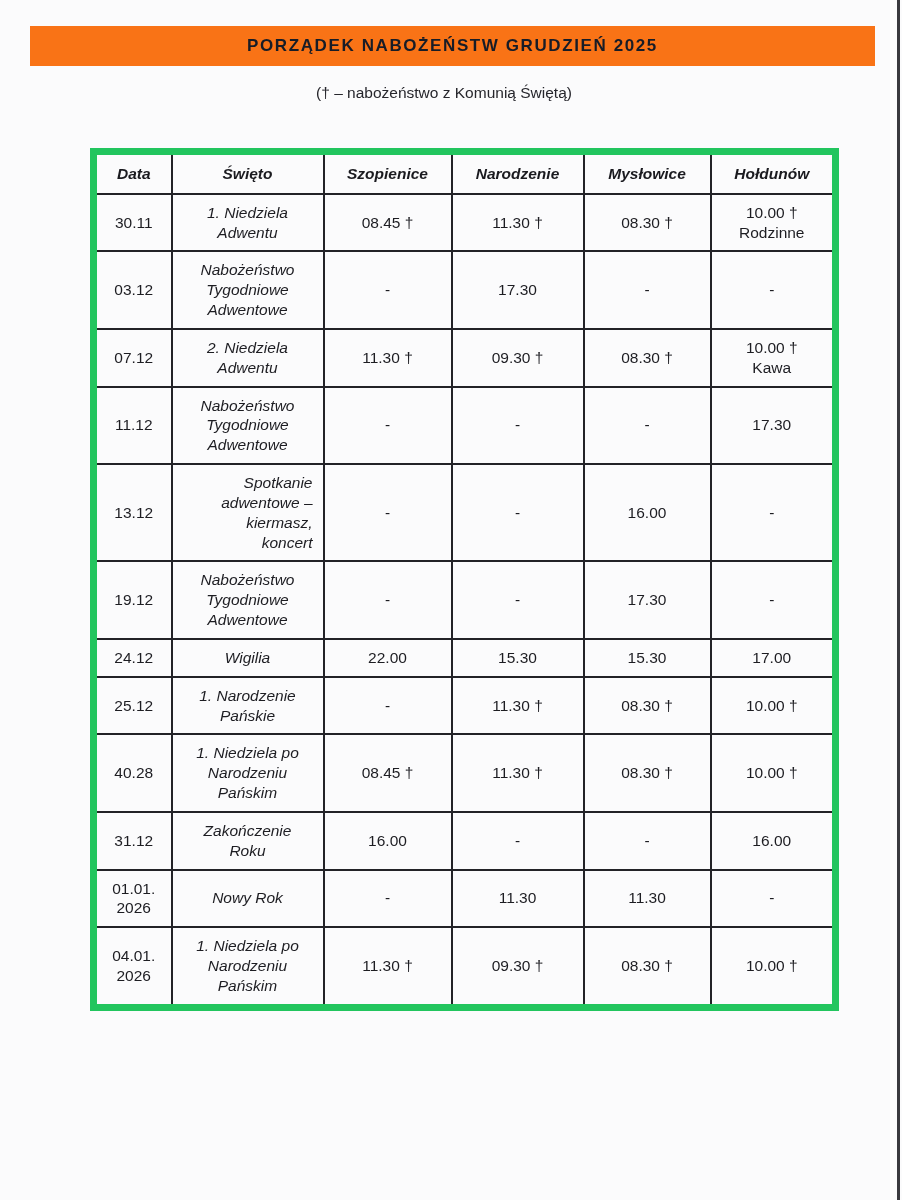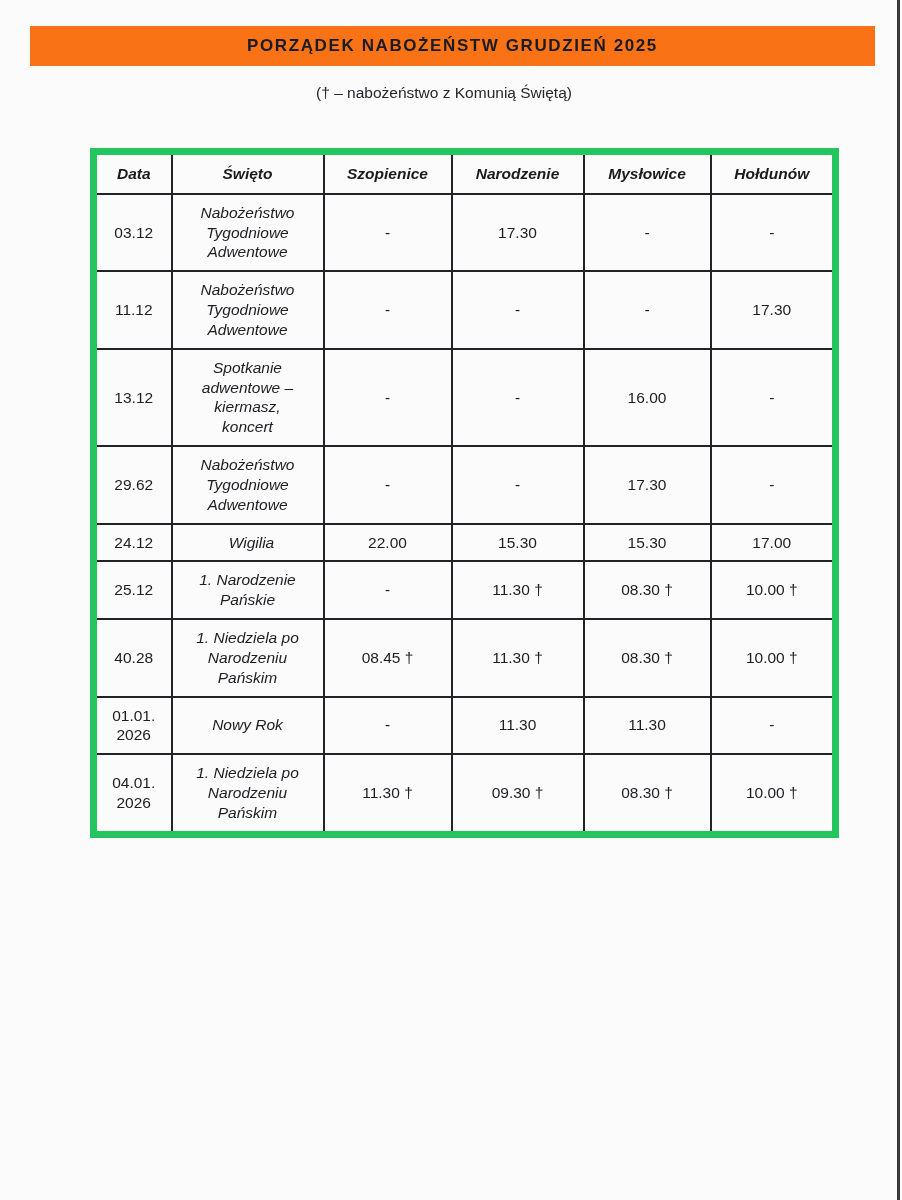--- a/index.html
+++ b/index.html
@@ -82,21 +82,21 @@
     color: #1a1a1f;
   }
   td.holiday-cell {
     font-style: italic;
     text-align: center;
     padding-left: 8px;
     padding-right: 32px; 
   }
   
   tbody tr:nth-child(5) td.holiday-cell {
-    text-align: center;
+    text-align: right;
     padding-left: 18px;
     padding-right: 10px;
   }
   
   tbody tr:nth-child(9) td { height: 28px; }
 </style>
 </head>
 <body>
 
 <div class="page-edge-line"></div>
@@ -121,28 +121,48 @@
         <th>Data</th>
         <th>Święto</th>
         <th>Szopienice</th>
         <th>Narodzenie</th>
         <th>Mysłowice</th>
         <th>Hołdunów</th>
       </tr>
   </thead>
   <tbody>
       <tr>
+        <td class="date-cell">30.11</td>
+        <td class="holiday-cell">1. Niedziela
+Adwentu</td>
+        <td class="time-cell">08.45 †</td>
+        <td class="time-cell">11.30 †</td>
+        <td class="time-cell">08.30 †</td>
+        <td class="time-cell">10.00 †
+Rodzinne</td>
+      </tr>
+      <tr>
         <td class="date-cell">03.12</td>
         <td class="holiday-cell">Nabożeństwo
 Tygodniowe
 Adwentowe</td>
         <td class="time-cell">-</td>
         <td class="time-cell">17.30</td>
         <td class="time-cell">-</td>
         <td class="time-cell">-</td>
+      </tr>
+      <tr>
+        <td class="date-cell">07.12</td>
+        <td class="holiday-cell">2. Niedziela
+Adwentu</td>
+        <td class="time-cell">11.30 †</td>
+        <td class="time-cell">09.30 †</td>
+        <td class="time-cell">08.30 †</td>
+        <td class="time-cell">10.00 †
+Kawa</td>
       </tr>
       <tr>
         <td class="date-cell">11.12</td>
         <td class="holiday-cell">Nabożeństwo
 Tygodniowe
 Adwentowe</td>
         <td class="time-cell">-</td>
         <td class="time-cell">-</td>
         <td class="time-cell">-</td>
         <td class="time-cell">17.30</td>
@@ -152,21 +172,21 @@
         <td class="holiday-cell">Spotkanie
 adwentowe –
 kiermasz,
 koncert</td>
         <td class="time-cell">-</td>
         <td class="time-cell">-</td>
         <td class="time-cell">16.00</td>
         <td class="time-cell">-</td>
       </tr>
       <tr>
-        <td class="date-cell">29.62</td>
+        <td class="date-cell">19.12</td>
         <td class="holiday-cell">Nabożeństwo
 Tygodniowe
 Adwentowe</td>
         <td class="time-cell">-</td>
         <td class="time-cell">-</td>
         <td class="time-cell">17.30</td>
         <td class="time-cell">-</td>
       </tr>
       <tr>
         <td class="date-cell">24.12</td>
@@ -189,20 +209,29 @@
         <td class="date-cell">40.28</td>
         <td class="holiday-cell">1. Niedziela po
 Narodzeniu
 Pańskim</td>
         <td class="time-cell">08.45 †</td>
         <td class="time-cell">11.30 †</td>
         <td class="time-cell">08.30 †</td>
         <td class="time-cell">10.00 †</td>
       </tr>
       <tr>
+        <td class="date-cell">31.12</td>
+        <td class="holiday-cell">Zakończenie
+Roku</td>
+        <td class="time-cell">16.00</td>
+        <td class="time-cell">-</td>
+        <td class="time-cell">-</td>
+        <td class="time-cell">16.00</td>
+      </tr>
+      <tr>
         <td class="date-cell">01.01.
 2026</td>
         <td class="holiday-cell">Nowy Rok</td>
         <td class="time-cell">-</td>
         <td class="time-cell">11.30</td>
         <td class="time-cell">11.30</td>
         <td class="time-cell">-</td>
       </tr>
       <tr>
         <td class="date-cell">04.01.

